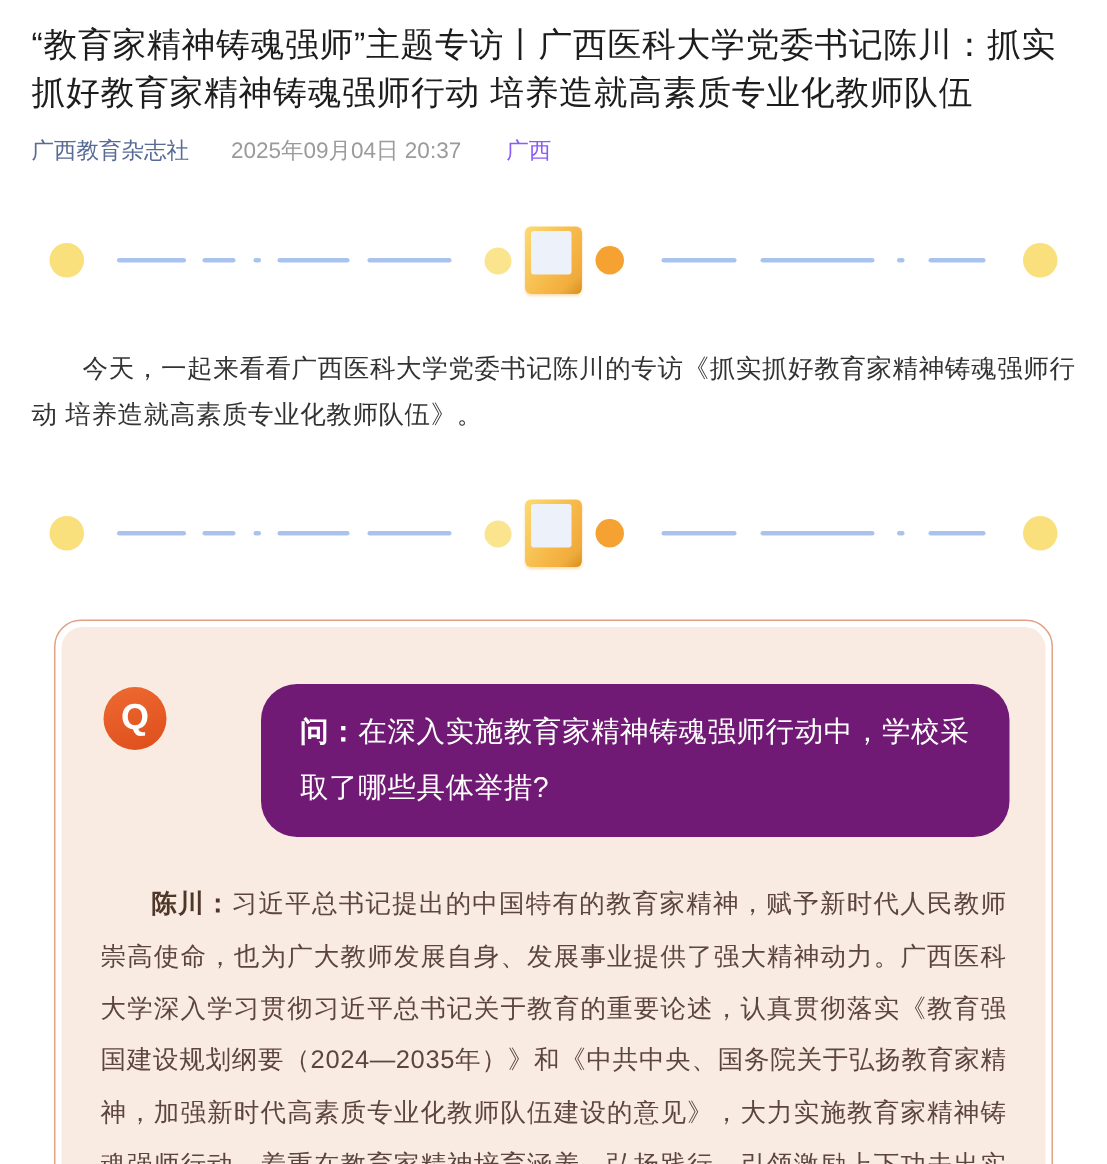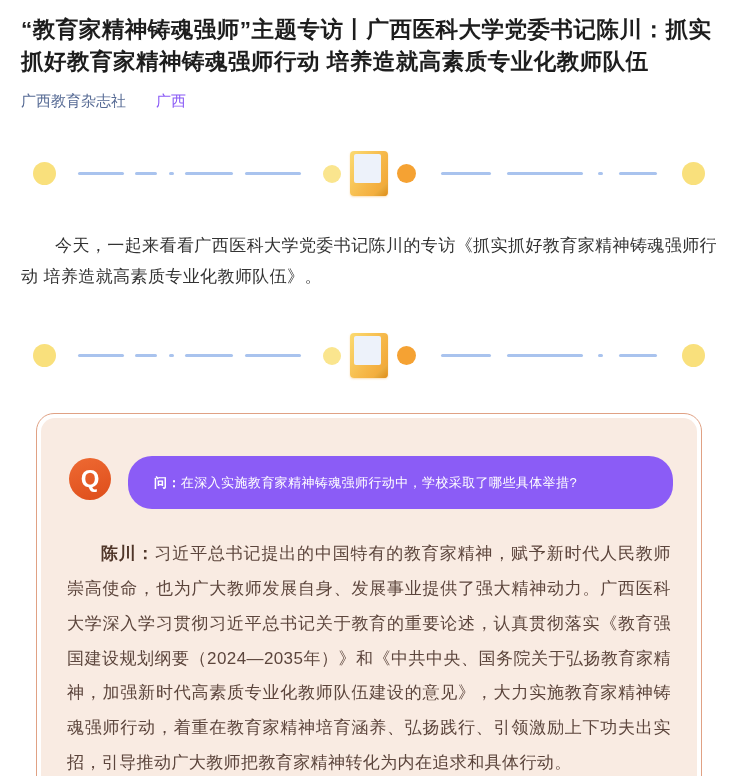--- a/index.html
+++ b/index.html
@@ -10,21 +10,21 @@
     height: 776px;
     overflow: hidden;
     font-family: "Liberation Sans", "DejaVu Sans", sans-serif;
   }
   .page { width: 738px; }
 
   
   .title {
     margin: 14px 21px 12px 21px;
     font-size: 22.5px;
-    font-weight: 700;
+    font-weight: 400;
     line-height: 1.42;
     color: #1d1d1d;
     letter-spacing: 0.5px;
   }
   .byline {
     margin: 0 21px;
     display: flex;
     align-items: center;
     gap: 28px;
     font-size: 15px;
@@ -129,28 +129,29 @@
     background: linear-gradient(160deg, #ee6a33 0%, #de4d1a 100%);
     color: #ffffff;
     font-size: 24px;
     font-weight: 700;
     display: flex;
     align-items: center;
     justify-content: center;
   }
   .q-bubble {
     flex: 1;
-    background: #8b5cf6;
+    background: #701a75;
     border-radius: 24px;
     padding: 14px 26px;
     color: #ffffff;
-    font-size: 13px;
+    font-size: 19px;
     line-height: 1.95;
     letter-spacing: 0.4px;
     box-sizing: border-box;
+    margin-left: 46px;
   }
   .q-bubble b { font-weight: 700; }
   .answer {
     margin: 0 4px;
     font-size: 17px;
     line-height: 2.05;
     color: #5c453c;
     text-indent: 2em;
     letter-spacing: 0.4px;
     text-align: justify;
@@ -159,20 +160,21 @@
 </style>
 </head>
 <body>
 
 <div class="page">
 
   <h1 class="title">“教育家精神铸魂强师”主题专访丨广西医科大学党委书记陈川：抓实抓好教育家精神铸魂强师行动 培养造就高素质专业化教师队伍</h1>
 
   <div class="byline">
     <a class="source">广西教育杂志社</a>
+    <span class="meta">2025年09月04日 20:37</span>
     <span class="loc">广西</span>
   </div>
 
   <div class="divider">
     <span class="dot lg"></span>
     <span class="dashes">
       <i class="dash dL1"></i>
       <i class="dash dL2"></i>
       <i class="dash dL3"></i>
       <i class="dash dL4"></i>

